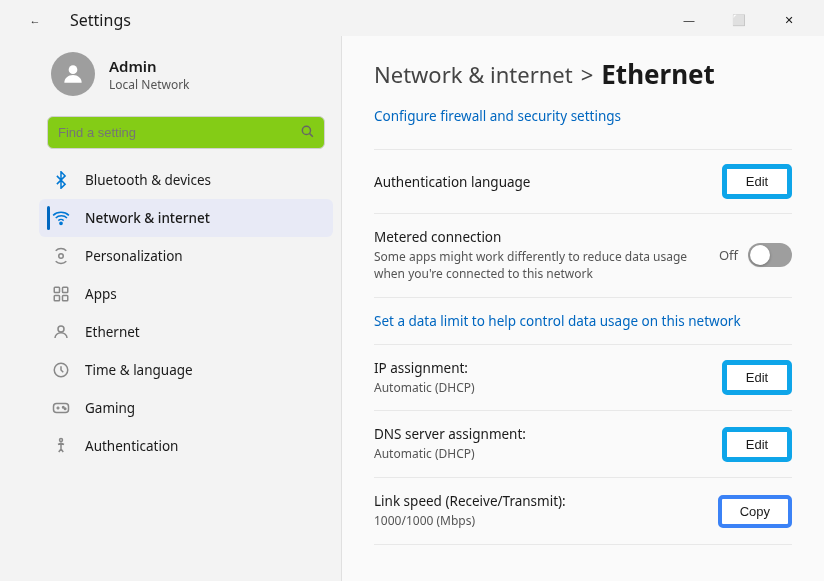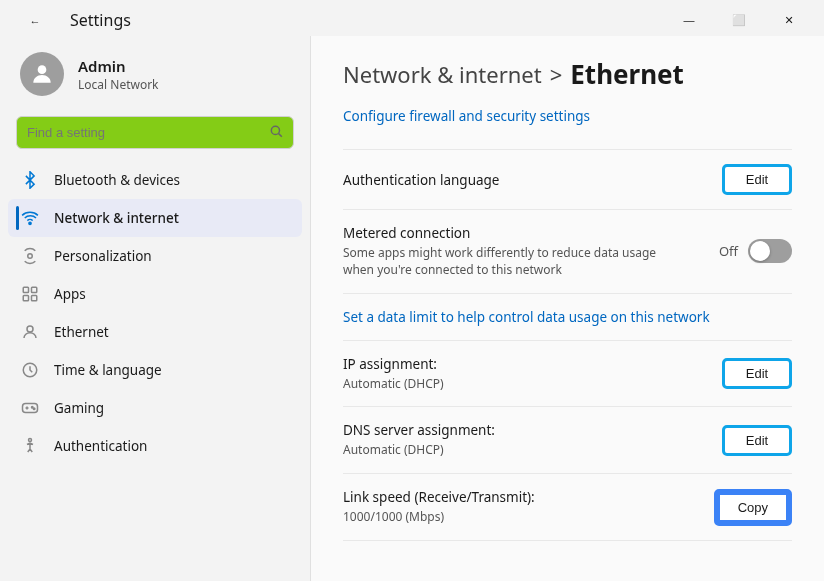--- a/index.html
+++ b/index.html
@@ -48,20 +48,21 @@
       font-size: 11px;
       color: #1a1a1a;
       border-radius: 4px;
     }
 
     
     .main-container {
       display: flex;
       flex: 1;
       overflow: hidden;
+      margin-left: 31px;
     }
 
     
     .sidebar {
       width: 310px;
       background: #f3f3f3;
       display: flex;
       flex-direction: column;
       flex-shrink: 0;
       overflow-y: auto;
@@ -225,33 +226,33 @@
       color: #555;
       margin-top: 3px;
       max-width: 340px;
       line-height: 1.4;
     }
 
     .edit-btn {
       min-width: 70px;
       padding: 5px 18px;
       background: white;
-      border: 3px solid #0ea5e9;
+      border: 5px solid #0ea5e9;
       border-radius: 5px;
       font-size: 13px;
       cursor: pointer;
       color: #1a1a1a;
       flex-shrink: 0;
     }
 
     .copy-btn {
       min-width: 70px;
       padding: 5px 18px;
       background: white;
-      border: 6px solid #3b82f6;
+      border: 4px solid #3b82f6;
       border-radius: 5px;
       font-size: 13px;
       cursor: pointer;
       color: #1a1a1a;
       flex-shrink: 0;
     }
 
     
     .toggle-container {
       display: flex;

